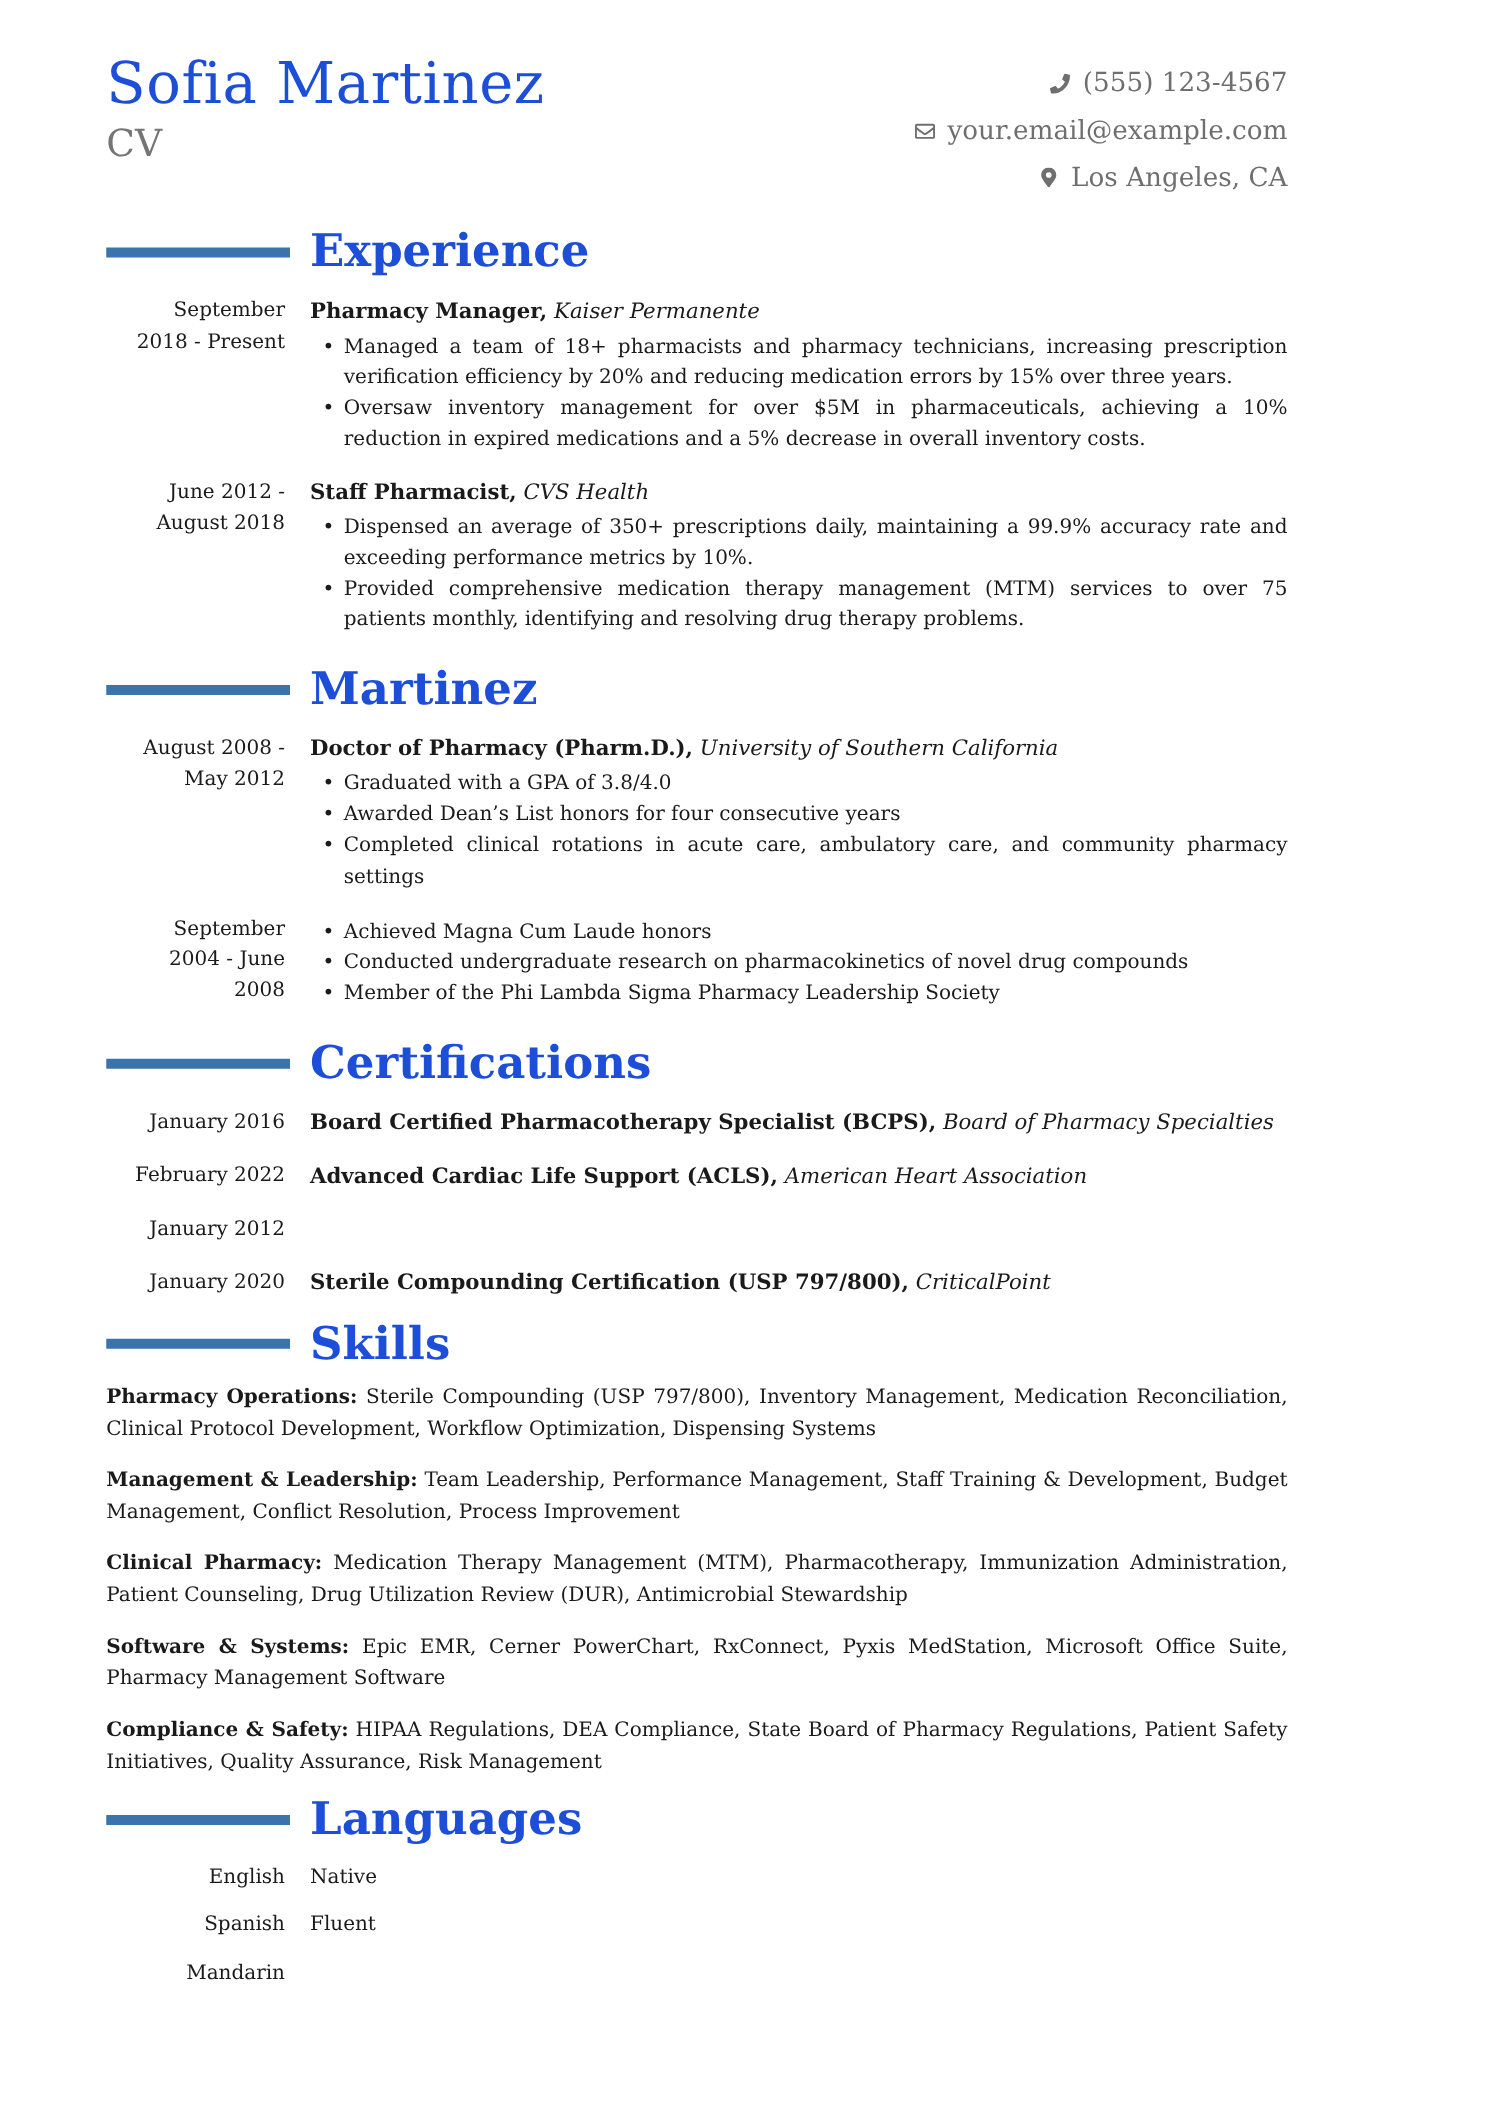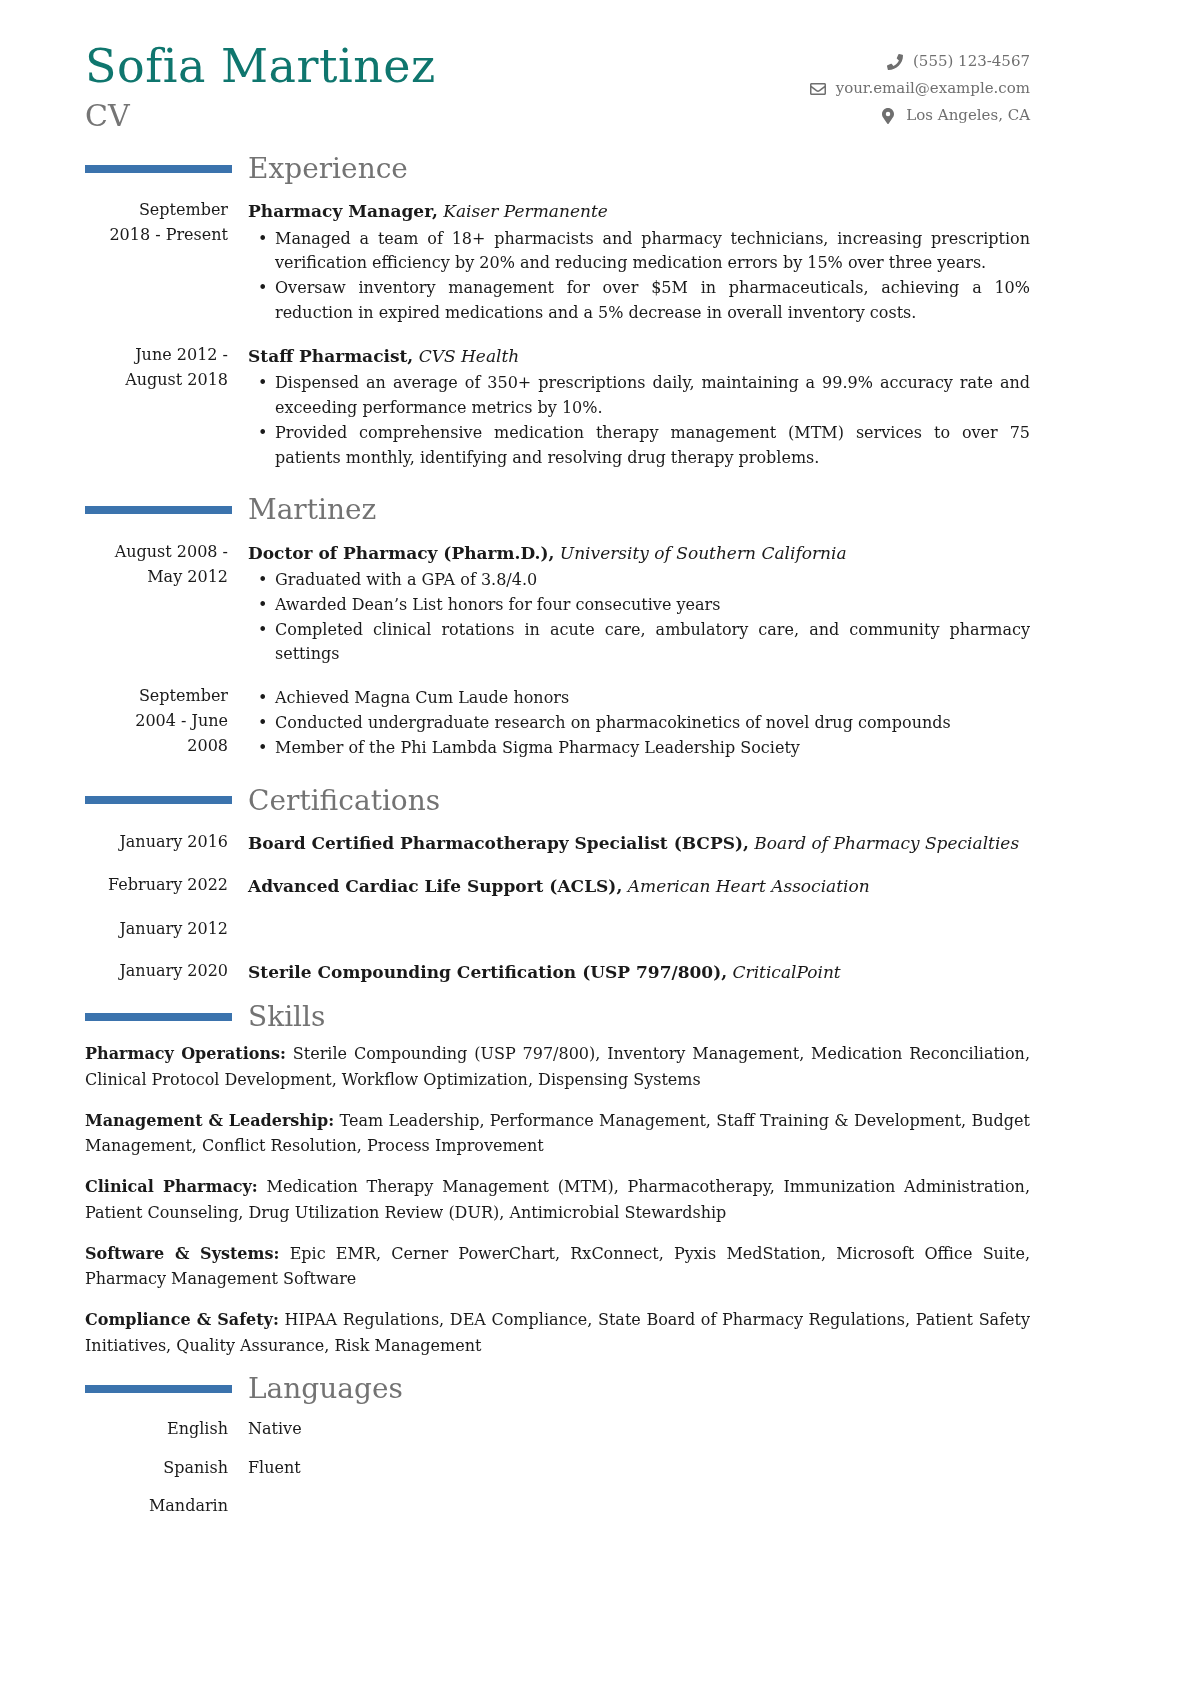--- a/index.html
+++ b/index.html
@@ -9,32 +9,32 @@
     height: 1683px;
     font-family: "DejaVu Serif", serif;
     font-size: 16px;
     color: #1a1a1a;
     overflow: hidden;
   }
   .page { padding: 40px 160px 0 85px; width: 1190px; }
 
   
   .header { display: flex; justify-content: space-between; align-items: flex-start; }
-  .name { font-size: 46px; font-weight: 400; color: #0f766e; line-height: 1.15; letter-spacing: 0.5px; }
+  .name { font-size: 46px; font-weight: 400; color: #1d4ed8; line-height: 1.15; letter-spacing: 0.5px; }
   .subtitle { font-size: 30px; color: #757575; margin-top: 6px; line-height: 1.1; }
-  .contact { text-align: right; color: #6f6f6f; font-size: 15px; padding-top: 8px; }
+  .contact { text-align: right; color: #6f6f6f; font-size: 21px; padding-top: 8px; }
   .contact-row { display: flex; justify-content: flex-end; align-items: center; gap: 10px; line-height: 1.8; }
   .cicon { display: inline-flex; width: 16px; height: 16px; }
   .cicon svg { width: 16px; height: 16px; fill: #6f6f6f; display: block; }
 
   
   .section { margin-top: 25px; }
   .section-head { display: flex; align-items: center; margin-bottom: 15px; }
   .rule { width: 147px; height: 8px; background: #3b73ad; margin-right: 16px; flex: none; }
-  .section-title { font-size: 28px; font-weight: 400; color: #737373; line-height: 1.05; }
+  .section-title { font-size: 36px; font-weight: 700; color: #1d4ed8; line-height: 1.05; }
 
   .entry { display: grid; grid-template-columns: 143px 1fr; column-gap: 20px; margin-bottom: 17px; }
   .date { text-align: right; white-space: pre-line; line-height: 1.55; color: #1a1a1a; }
   .entry-body { min-width: 0; }
   .entry-head { line-height: 1.55; font-size: 17px; }
   .entry-title { font-weight: bold; }
   .entry-org { font-style: italic; }
   .bullets { margin-top: 2px; }
   .bullet { position: relative; padding-left: 27px; text-align: justify; line-height: 1.55; }
   .bullet::before { content: "\2022"; position: absolute; left: 10px; }

